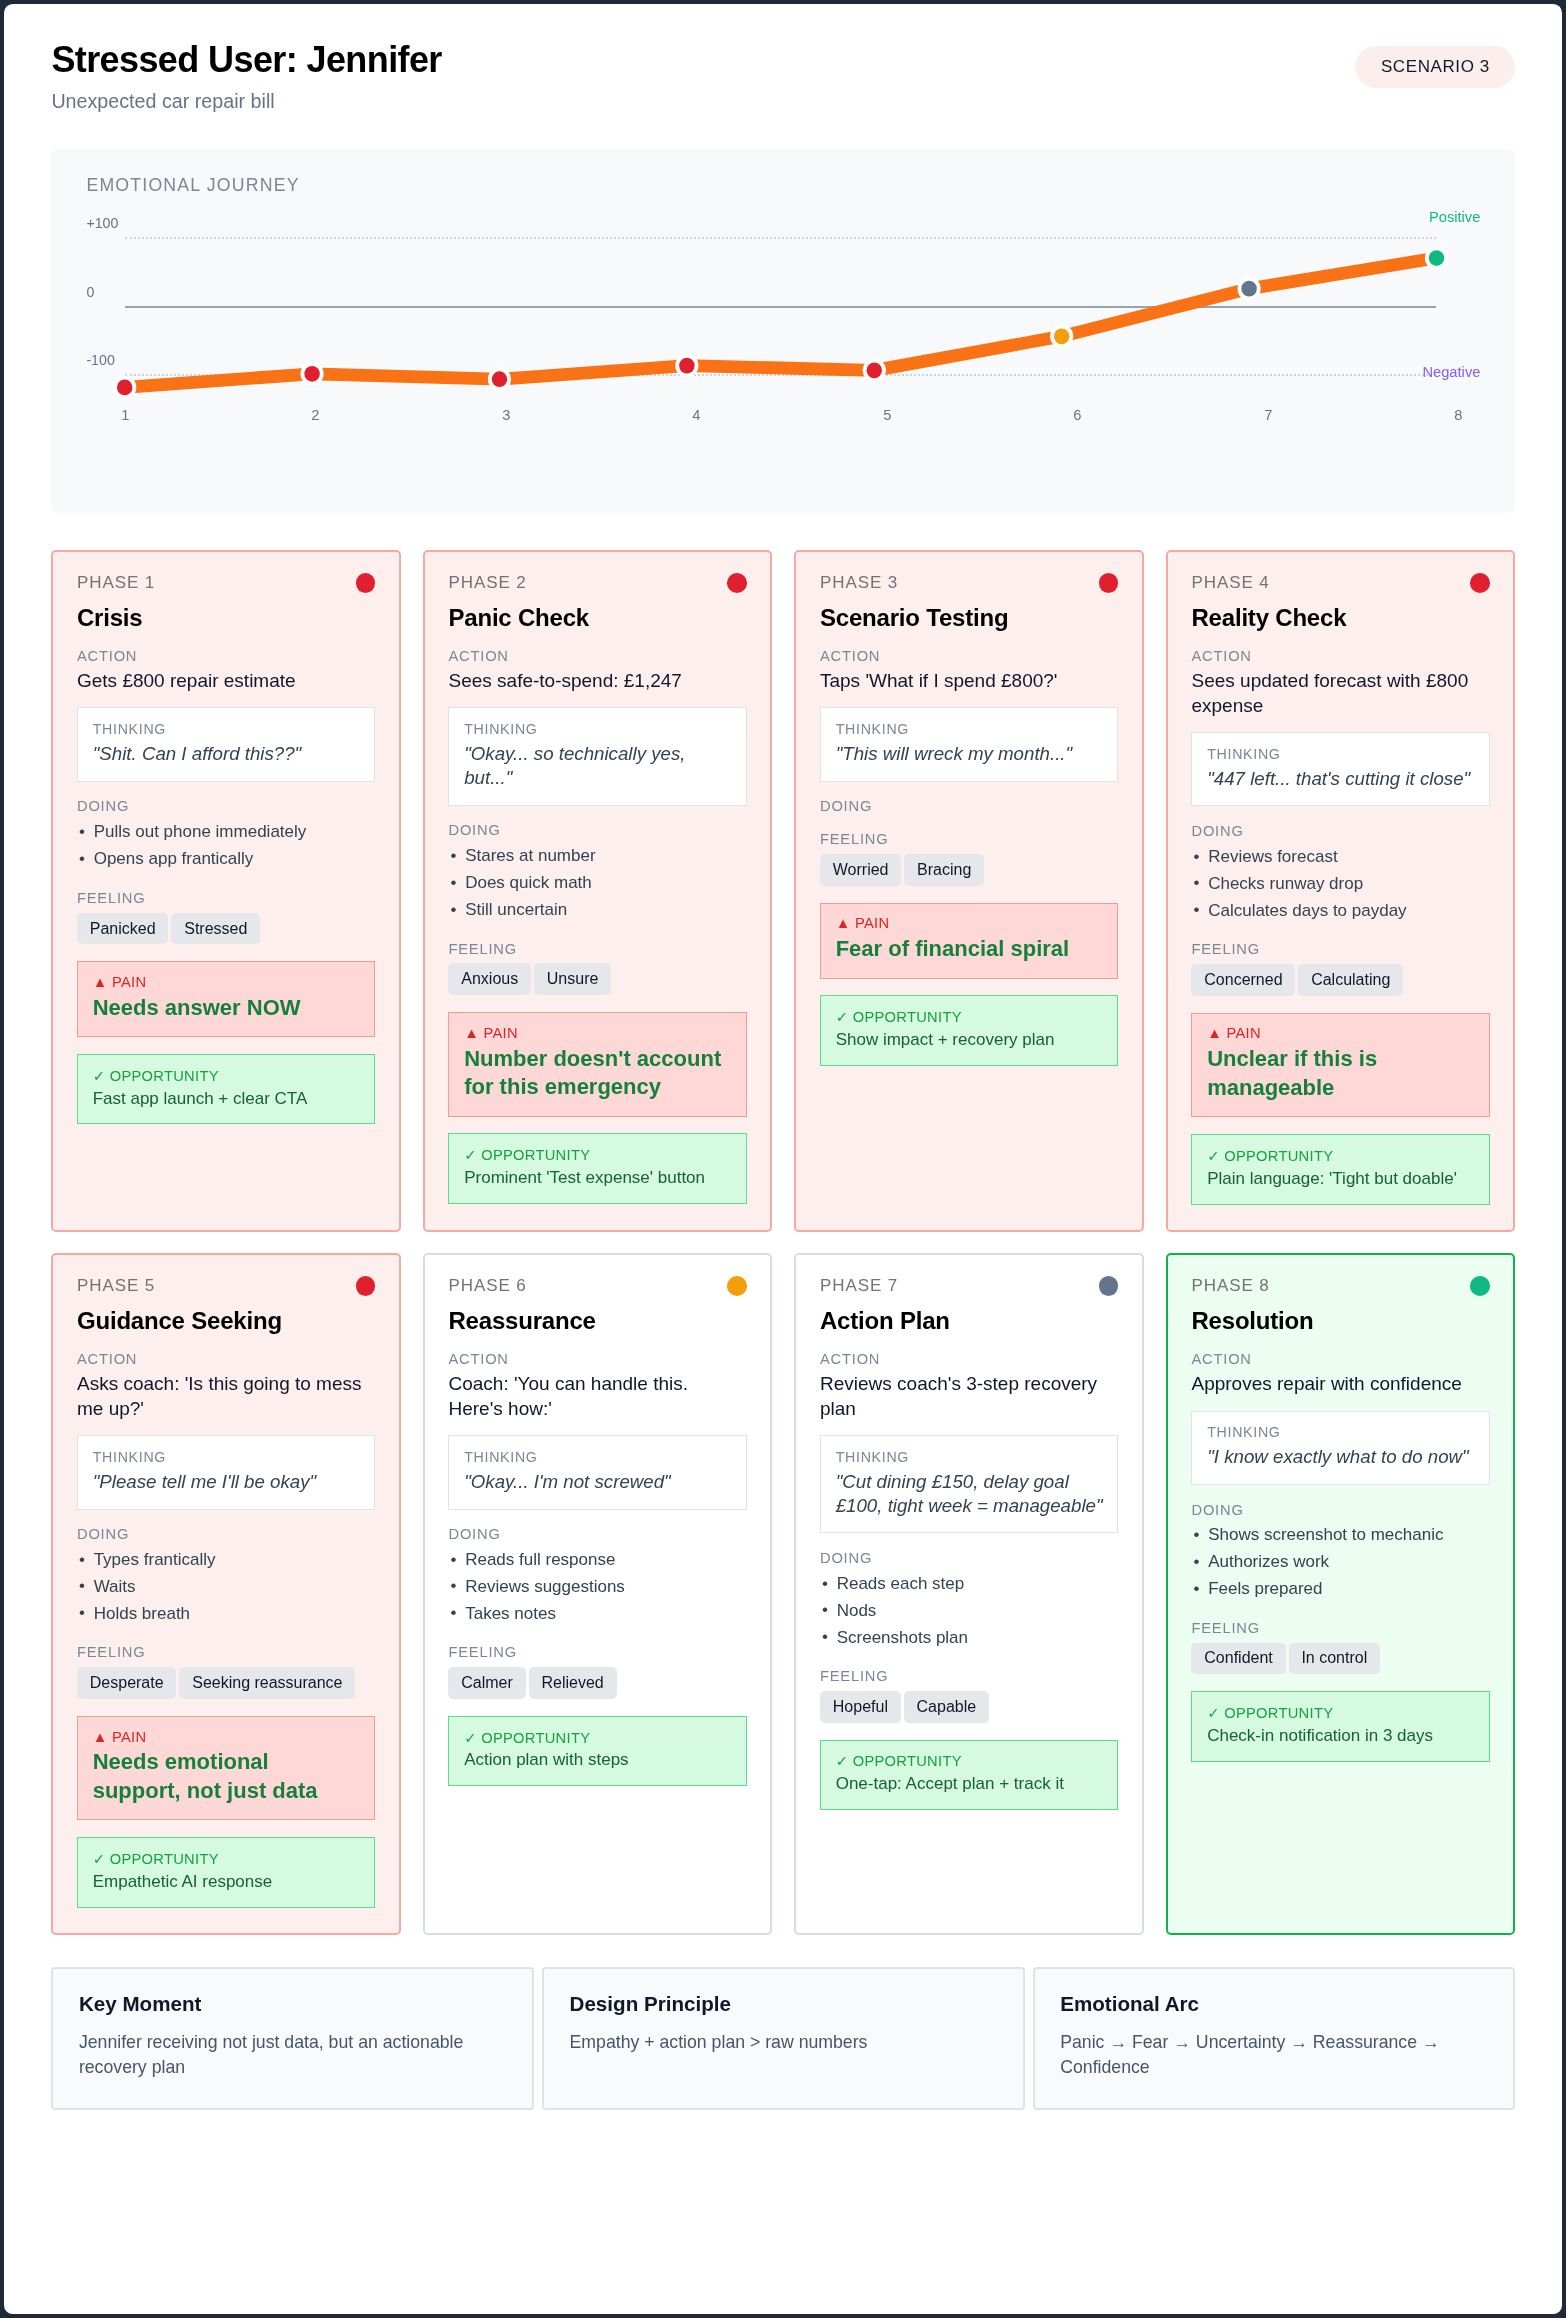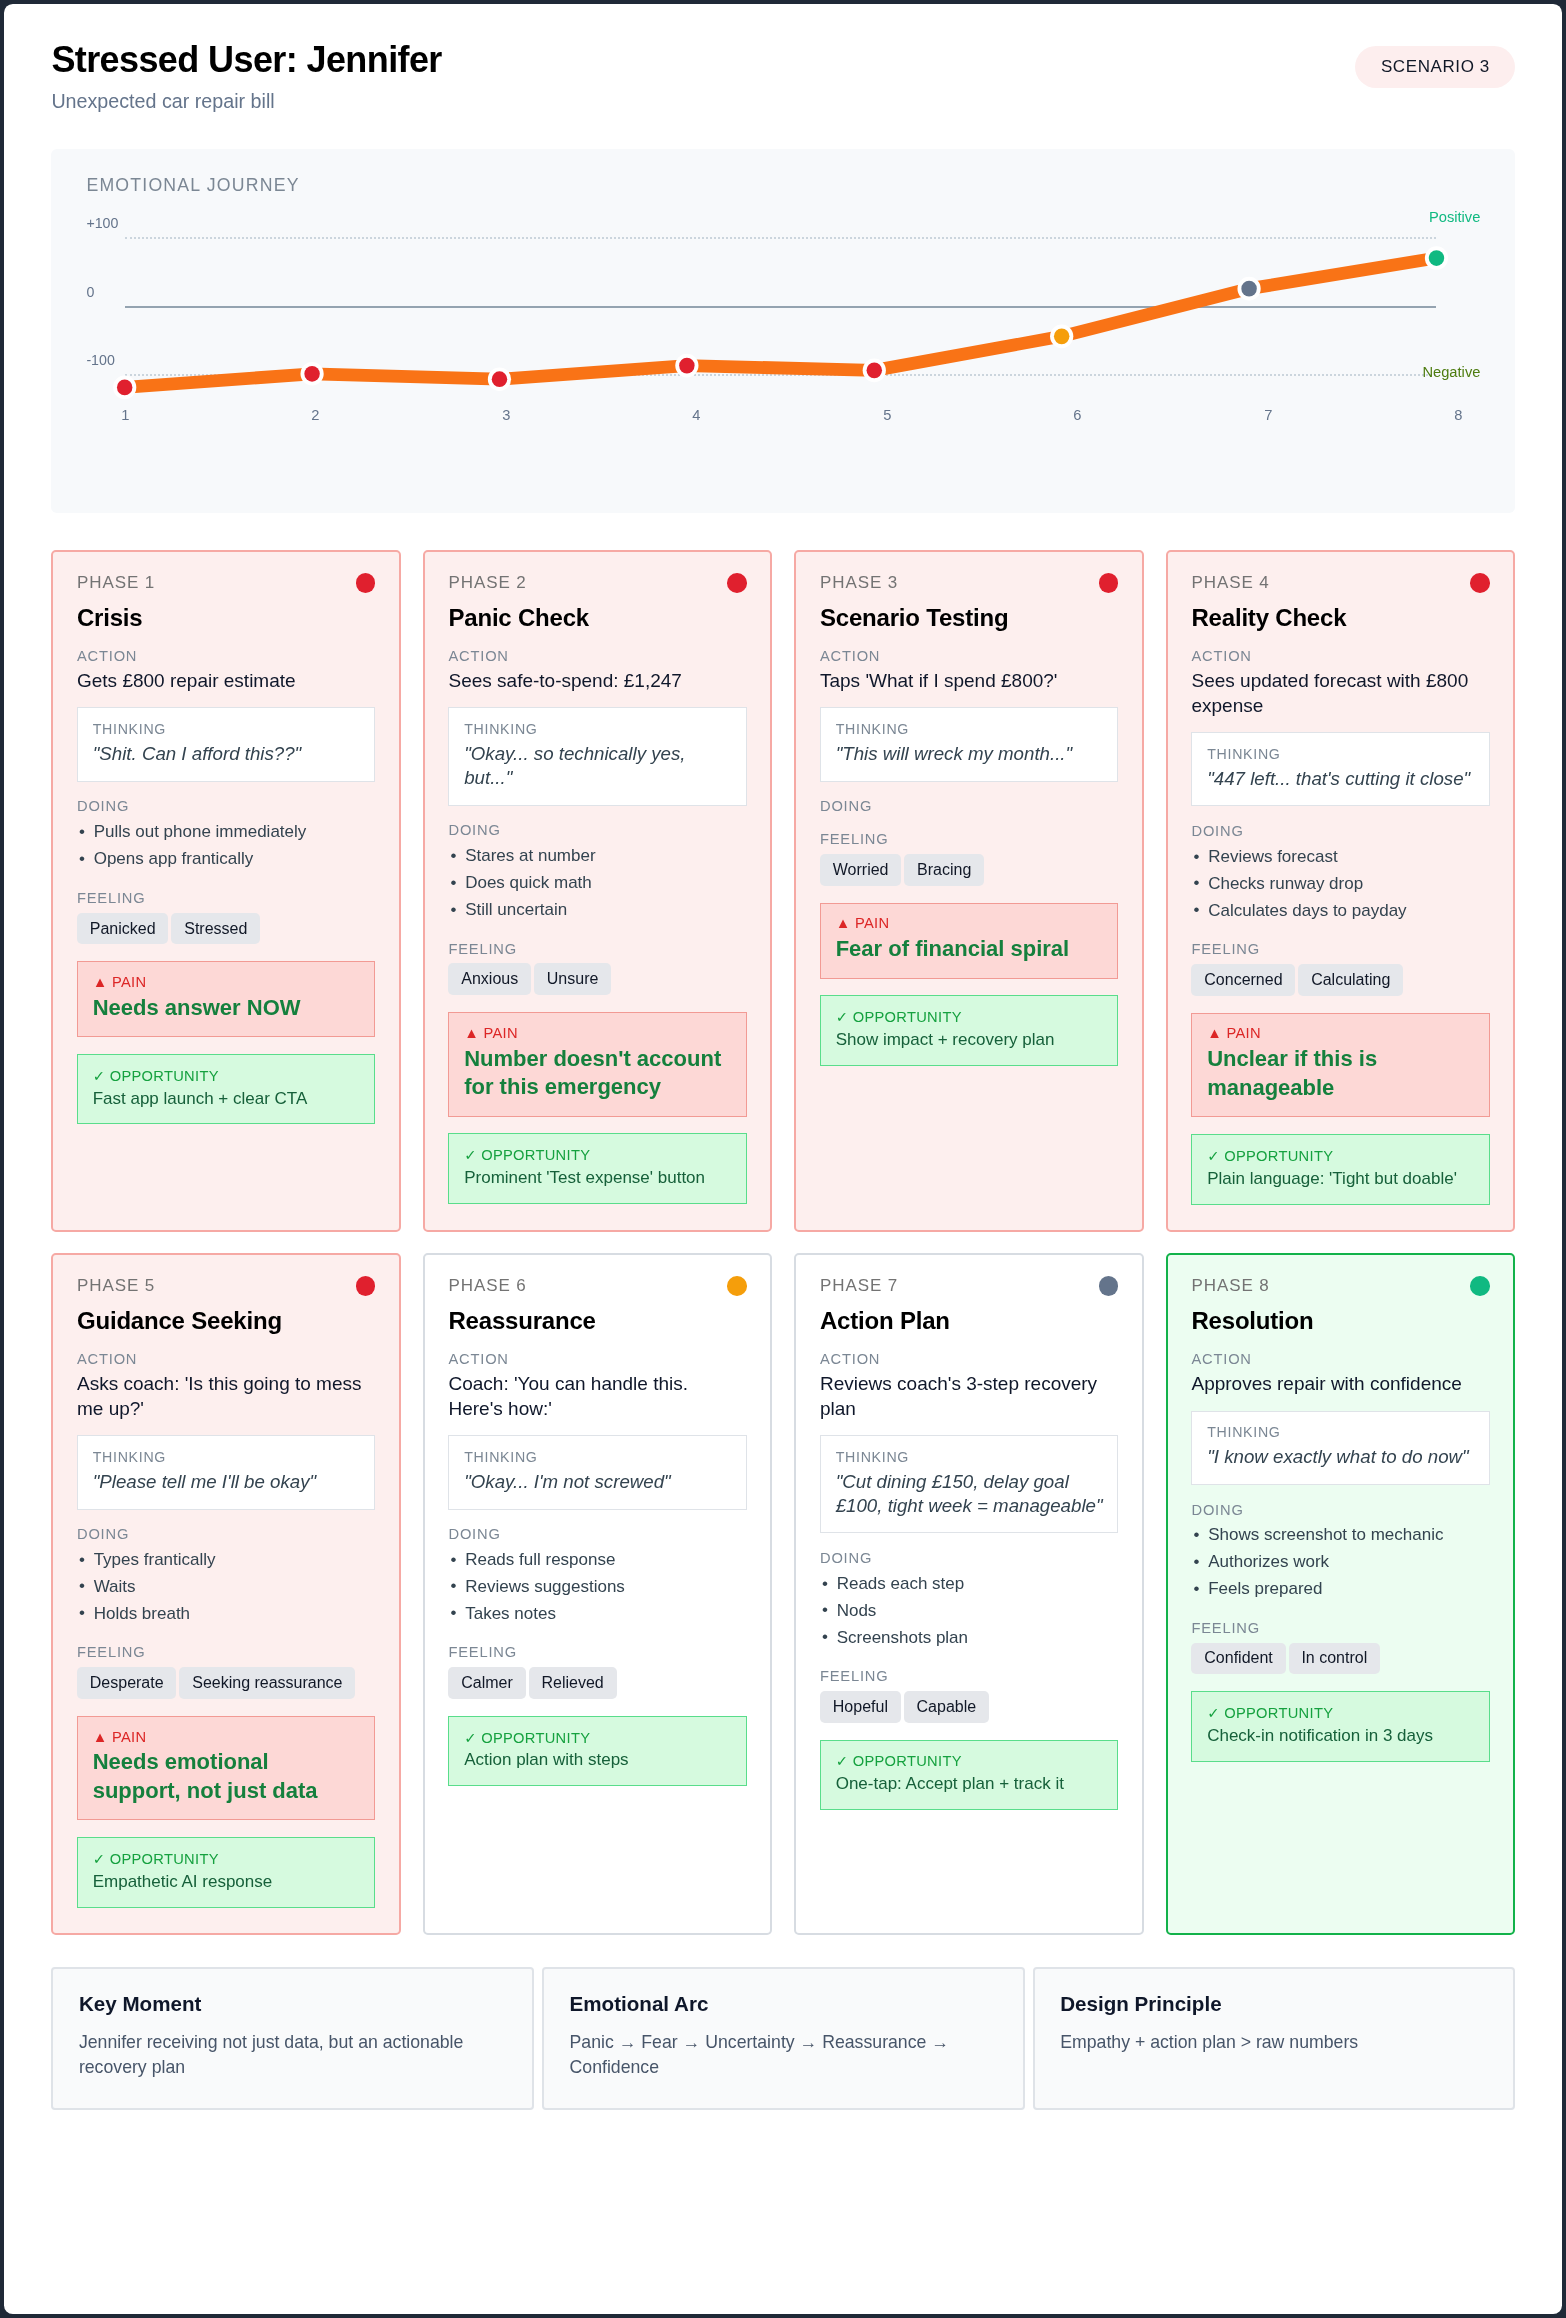--- a/index.html
+++ b/index.html
@@ -169,21 +169,21 @@
     <div class="chart-panel">
       <div class="chart-caption">EMOTIONAL JOURNEY</div>
       <div class="plot" id="plot">
           <div class="gridline" style="top: 13.6px;"></div>
           <div class="ylab" style="top: 13.6px;">+100</div>
           <div class="gridline zero" style="top: 82px;"></div>
           <div class="ylab" style="top: 82px;">0</div>
           <div class="gridline" style="top: 150px;"></div>
           <div class="ylab" style="top: 150px;">-100</div>
           <div class="side-lab pos" style="top: 8.7px; color: rgb(16, 185, 129);">Positive</div>
-          <div class="side-lab neg" style="top: 163px; color: #4d7c0f;">Negative</div>
+          <div class="side-lab neg" style="top: 163px; color: #8b5cf6;">Negative</div>
           <svg class="spark" viewBox="0 0 2883 360" preserveAspectRatio="none">
             <polyline points="80,332.3076923076923 467.57142857142856,304.61538461538464 855.1428571428571,315.6923076923077 1242.7142857142858,288 1630.2857142857142,297.6923076923077 2017.857142857143,228.46153846153848 2405.4285714285716,131.53846153846155 2793,69.23076923076923" fill="none" stroke="#f97316" stroke-width="26" stroke-linejoin="round" stroke-linecap="butt"></polyline>
             <circle cx="80" cy="332.3076923076923" r="24" fill="#ffffff"></circle>
             <circle cx="80" cy="332.3076923076923" r="16" fill="#e0202e"></circle>
             <circle cx="467.57142857142856" cy="304.61538461538464" r="24" fill="#ffffff"></circle>
             <circle cx="467.57142857142856" cy="304.61538461538464" r="16" fill="#e0202e"></circle>
             <circle cx="855.1428571428571" cy="315.6923076923077" r="24" fill="#ffffff"></circle>
             <circle cx="855.1428571428571" cy="315.6923076923077" r="16" fill="#e0202e"></circle>
             <circle cx="1242.7142857142858" cy="288" r="24" fill="#ffffff"></circle>
             <circle cx="1242.7142857142858" cy="288" r="16" fill="#e0202e"></circle>
@@ -502,24 +502,24 @@
       <div class="spacer"></div>
     </div>
       </div>
 
     <div class="summary" id="summary-grid">
         <div class="sum-card">
       <div class="sum-title">Key Moment</div>
       <div class="sum-body">Jennifer receiving not just data, but an actionable recovery plan</div>
         </div>
         <div class="sum-card">
+      <div class="sum-title">Design Principle</div>
+      <div class="sum-body">Empathy + action plan &gt; raw numbers</div>
+        </div>
+        <div class="sum-card">
       <div class="sum-title">Emotional Arc</div>
       <div class="sum-body">Panic → Fear → Uncertainty → Reassurance → Confidence</div>
         </div>
-        <div class="sum-card">
-      <div class="sum-title">Design Principle</div>
-      <div class="sum-body">Empathy + action plan &gt; raw numbers</div>
-        </div>
       </div>
 
   </div>
 </div>
 
 
 </body></html>

